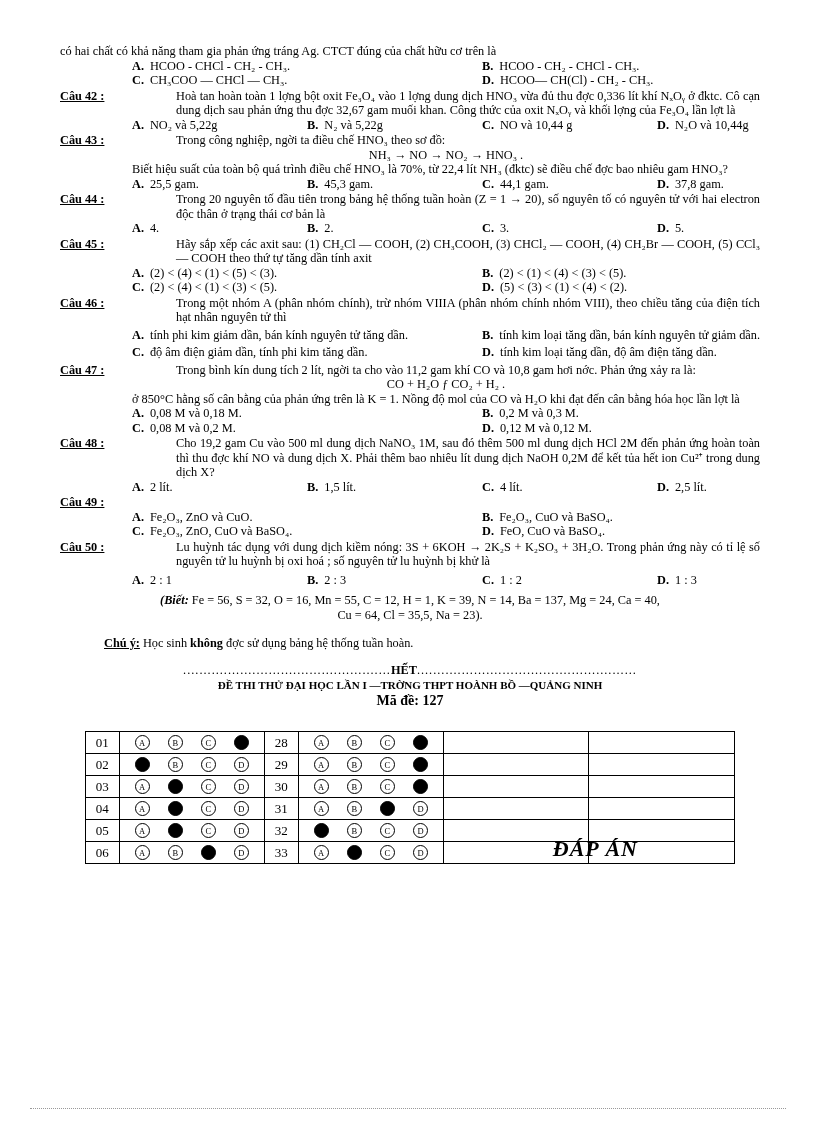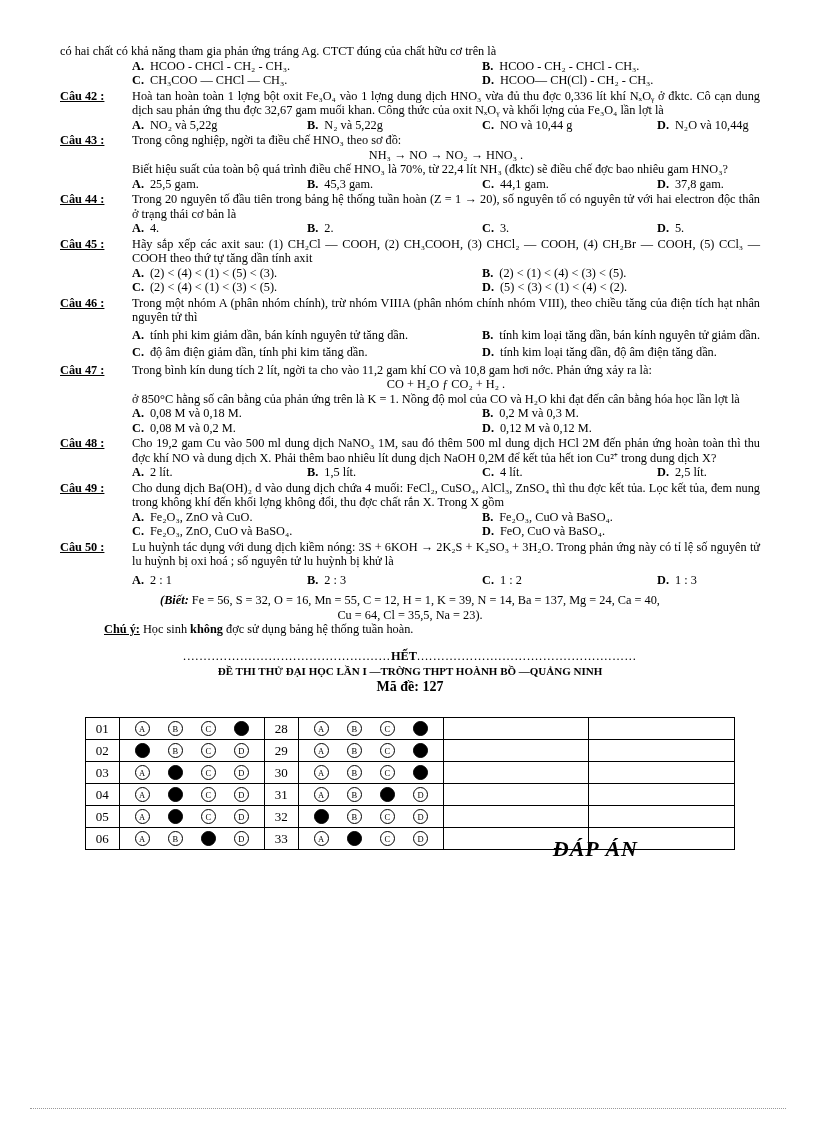--- a/index.html
+++ b/index.html
@@ -9,21 +9,21 @@
     font-family:"Liberation Serif", serif;
     color:#000;
     font-size:12.3px;
     line-height:1.18;
     position:relative;
     overflow:hidden;
   }
   .page{position:relative;width:672px;height:1123px;padding:0;}
   .content{position:absolute;left:60px;top:44px;width:700px;}
 
-  .qrow{display:flex;align-items:flex-start;margin-top:1px;}
+  .qrow{display:flex;align-items:flex-start;margin-top:1px;gap:44px;}
   .qlabel{
     width:72px;flex:0 0 72px;
     font-weight:bold;
     text-decoration:underline;
     white-space:nowrap;
     font-size:12.3px;
   }
   .qbody{flex:1;text-align:justify;}
   .lead{text-align:justify;}
 
@@ -35,21 +35,21 @@
   .quarter{width:25%;box-sizing:border-box;padding-right:4px;}
   .optsrow{margin-left:72px;}
   .indent{margin-left:72px;}
   .b{font-weight:bold;}
   .i{font-style:italic;}
   .u{text-decoration:underline;}
   .ctr{text-align:center;}
 
   .note{margin-top:6px;text-align:center;font-size:12.3px;}
   .note .n2{display:block;}
-  .chuy{margin-left:44px;}
+  .chuy{margin-top:14px;margin-left:44px;}
 
   .hetline{
     margin-top:12px;
     text-align:center;
     letter-spacing:0px;
     position:relative;
   }
   .dots{letter-spacing:1px;}
   .hetword{font-weight:bold;}
   .dapan{
@@ -287,21 +287,20 @@
           <span class="ot">4 lít.</span>
         </div>
       <div class="opt quarter">
           <span class="ol">D.</span>
           <span class="ot">2,5 lít.</span>
         </div>
     </div>
 
     <div class="qrow">
       <div class="qlabel">Câu 49 :</div>
-      <div class="qbody">Cho dung dịch Ba(OH)₂ d   vào dung dịch chứa 4 muối: FeCl₂, CuSO₄, AlCl₃, ZnSO₄ thì thu đợc   kết tủa. Lọc kết tủa, đem nung trong không khí đến khối lợng   không đổi, thu đợc   chất rắn X. Trong X gồm</div>
     </div>
     <div class="opts optsrow">
       <div class="opt half">
           <span class="ol">A.</span>
           <span class="ot">Fe₂O₃, ZnO và CuO.</span>
         </div>
       <div class="opt half">
           <span class="ol">B.</span>
           <span class="ot">Fe₂O₃, CuO và BaSO₄.</span>
         </div>

